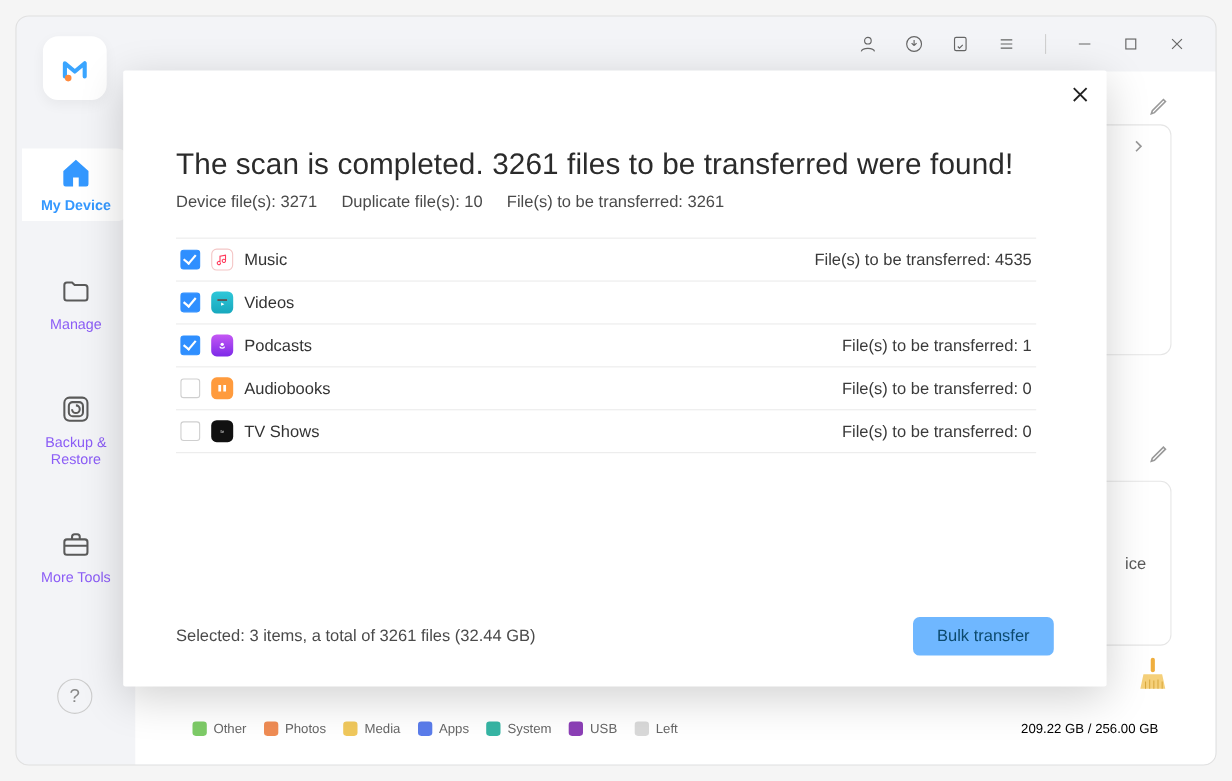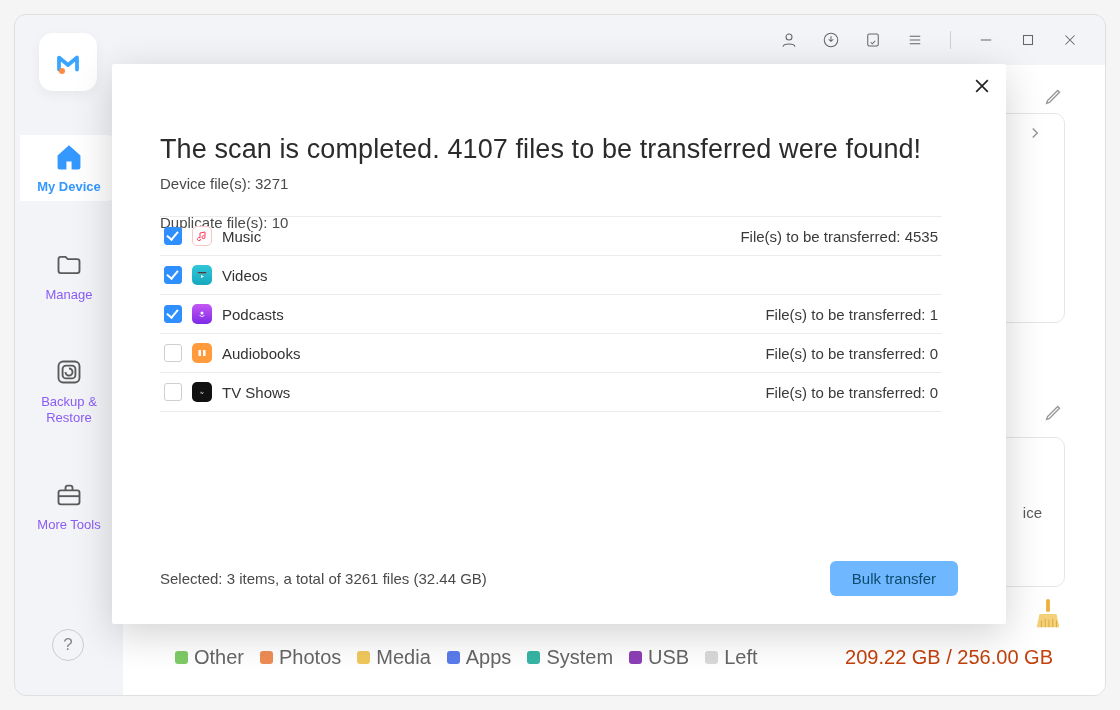--- a/index.html
+++ b/index.html
@@ -50,21 +50,21 @@
   .icon-btn svg { stroke:#666; fill:none; stroke-width:1.4; }
   
   .logo {
     position:absolute; left:24px; top:18px;
     width:58px; height:58px; background:#fff; border-radius:14px;
     display:flex; align-items:center; justify-content:center;
     box-shadow: 0 4px 12px rgba(0,0,0,.05);
   }
   .logo svg { width:30px; height:30px; }
   
-  .sidebar { position:absolute; left:0; top:0; width:108px; bottom:4px; }
+  .sidebar { position:absolute; left:0; top:0; width:108px; bottom:16px; }
   .sb-items { position:absolute; left:0; top:120px; right:0; display:flex; flex-direction:column; gap:42px; align-items:center; }
   .sb-item { width:98px; text-align:center; font-size:13px; color:#8b5cf6; cursor:pointer; padding:8px 0 6px; }
   .sb-item.active { background:#fff; border-top-right-radius:12px; border-bottom-right-radius:12px; color:var(--accent-blue); font-weight:600; }
   .sb-item .icon-slot { display:flex; justify-content:center; margin-bottom:8px; }
   .sb-item svg { width:28px; height:28px; stroke:#5a5a5a; fill:none; stroke-width:1.6; }
   .sb-item.active svg { stroke:var(--accent-blue); fill:var(--accent-blue); }
   .sb-item .label { line-height:1.2; }
   .help-circle { position:absolute; left:37px; bottom:30px; width:32px; height:32px; border:1.5px solid #ccc; border-radius:50%; display:flex; align-items:center; justify-content:center; color:#888; font-size:17px; cursor:pointer;}
   
   .main {
@@ -82,39 +82,39 @@
     background:#fff; border:1px solid var(--border-light); border-radius:10px;
     display:flex; align-items:center; justify-content:flex-end; padding-right:22px;
     color:#5a5a5a; font-size:15px;
   }
   .primary-pill { position:absolute; left:724px; top:258px; width:116px; height:38px; background:#6fb7ff; border-radius:8px; }
   .pencil-top { position:absolute; right:40px; top:20px; color:#888; }
   .pencil-mid { position:absolute; right:40px; top:336px; color:#888; }
   
   .legend-row {
     position:absolute; left:52px; right:52px; bottom:26px;
-    display:flex; align-items:center; gap:16px; font-size:20px; color:#666;
+    display:flex; align-items:center; gap:16px; font-size:12px; color:#666;
   }
   .legend-row .chip { display:flex; align-items:center; gap:6px; }
   .legend-row .sw { width:13px; height:13px; border-radius:3px; }
-  .legend-row .storage { margin-left:auto; color:#c2410c; }
+  .legend-row .storage { margin-left:auto; color:#000000; }
   
   .cleaner { position:absolute; right:42px; bottom:60px; }
   
   .modal {
     position:absolute; left:112px; top:64px; width:894px; height:560px;
     background:#fff; border-radius:2px;
     box-shadow: 0 10px 40px rgba(0,0,0,.18);
     padding:0;
   }
   .modal .close { position:absolute; right:14px; top:12px; cursor:pointer; }
   .modal .close svg { width:20px; height:20px; stroke:#222; stroke-width:2; }
   .modal-head { position:absolute; left:48px; top:70px; right:48px; }
   .modal-head h1 { font-size:27px; font-weight:400; margin:0 0 10px; color:#2b2b2b; letter-spacing:0.1px;}
-  .modal-head .stats { font-size:15px; color:#4a4a4a; display:flex; gap:22px;flex-direction:column; }
+  .modal-head .stats { font-size:15px; color:#4a4a4a; display:flex; gap:22px; }
   .file-list { position:absolute; left:48px; right:64px; top:152px; border-top:1px solid var(--border-row); }
   .file-row { height:39px; border-bottom:1px solid var(--border-row); display:flex; align-items:center; padding:0 4px; font-size:15px; color:#333; }
   .file-row .cb { width:18px; height:18px; border:1.5px solid #cfcfcf; border-radius:3px; margin-right:10px; position:relative; flex-shrink:0; cursor:pointer;}
   .file-row .cb.checked { background:#2f8fff; border-color:#2f8fff; }
   .file-row .cb.checked::after { content:""; position:absolute; left:4px; top:1px; width:5px; height:9px; border:2px solid #fff; border-top:none; border-left:none; transform:rotate(40deg); }
   .file-row .app-icon { width:20px; height:20px; border-radius:5px; margin-right:10px; flex-shrink:0; display:flex; align-items:center; justify-content:center; }
   .file-row .name { flex:0 0 auto; }
   .file-row .right { margin-left:auto; color:#3a3a3a; }
   .modal-footer { position:absolute; left:48px; right:48px; bottom:28px; display:flex; align-items:center; font-size:15px; color:#4a4a4a; }
   .modal-footer .bulk { margin-left:auto; background:var(--button-blue); color:#0c4a6e; padding:9px 22px; border-radius:6px; font-size:15px; cursor:pointer; }
@@ -288,24 +288,25 @@
   </div>
 </div>
 
 <div class="modal">
   <div class="close">
     <svg viewBox="0 0 24 24" fill="none">
         <path d="M5 5l14 14M19 5L5 19"></path>
       </svg>
   </div>
   <div class="modal-head">
-    <h1>The scan is completed. 4107 files to be transferred were found!</h1>
+    <h1>The scan is completed. 3261 files to be transferred were found!</h1>
     <div class="stats">
       <span>Device file(s): 3271</span>
       <span>Duplicate file(s): 10</span>
+      <span>File(s) to be transferred: 3261</span>
     </div>
   </div>
 
   <div class="file-list">
     <div class="file-row">
       <div class="cb checked"></div>
       <div class="app-icon ic-music">
         <svg viewBox="0 0 24 24">
             <path d="M9 18a3 3 0 1 1-1-2V6l10-2v10a3 3 0 1 1-1-2" stroke="#ff3b5c" fill="none" stroke-width="2"></path>
           </svg>

